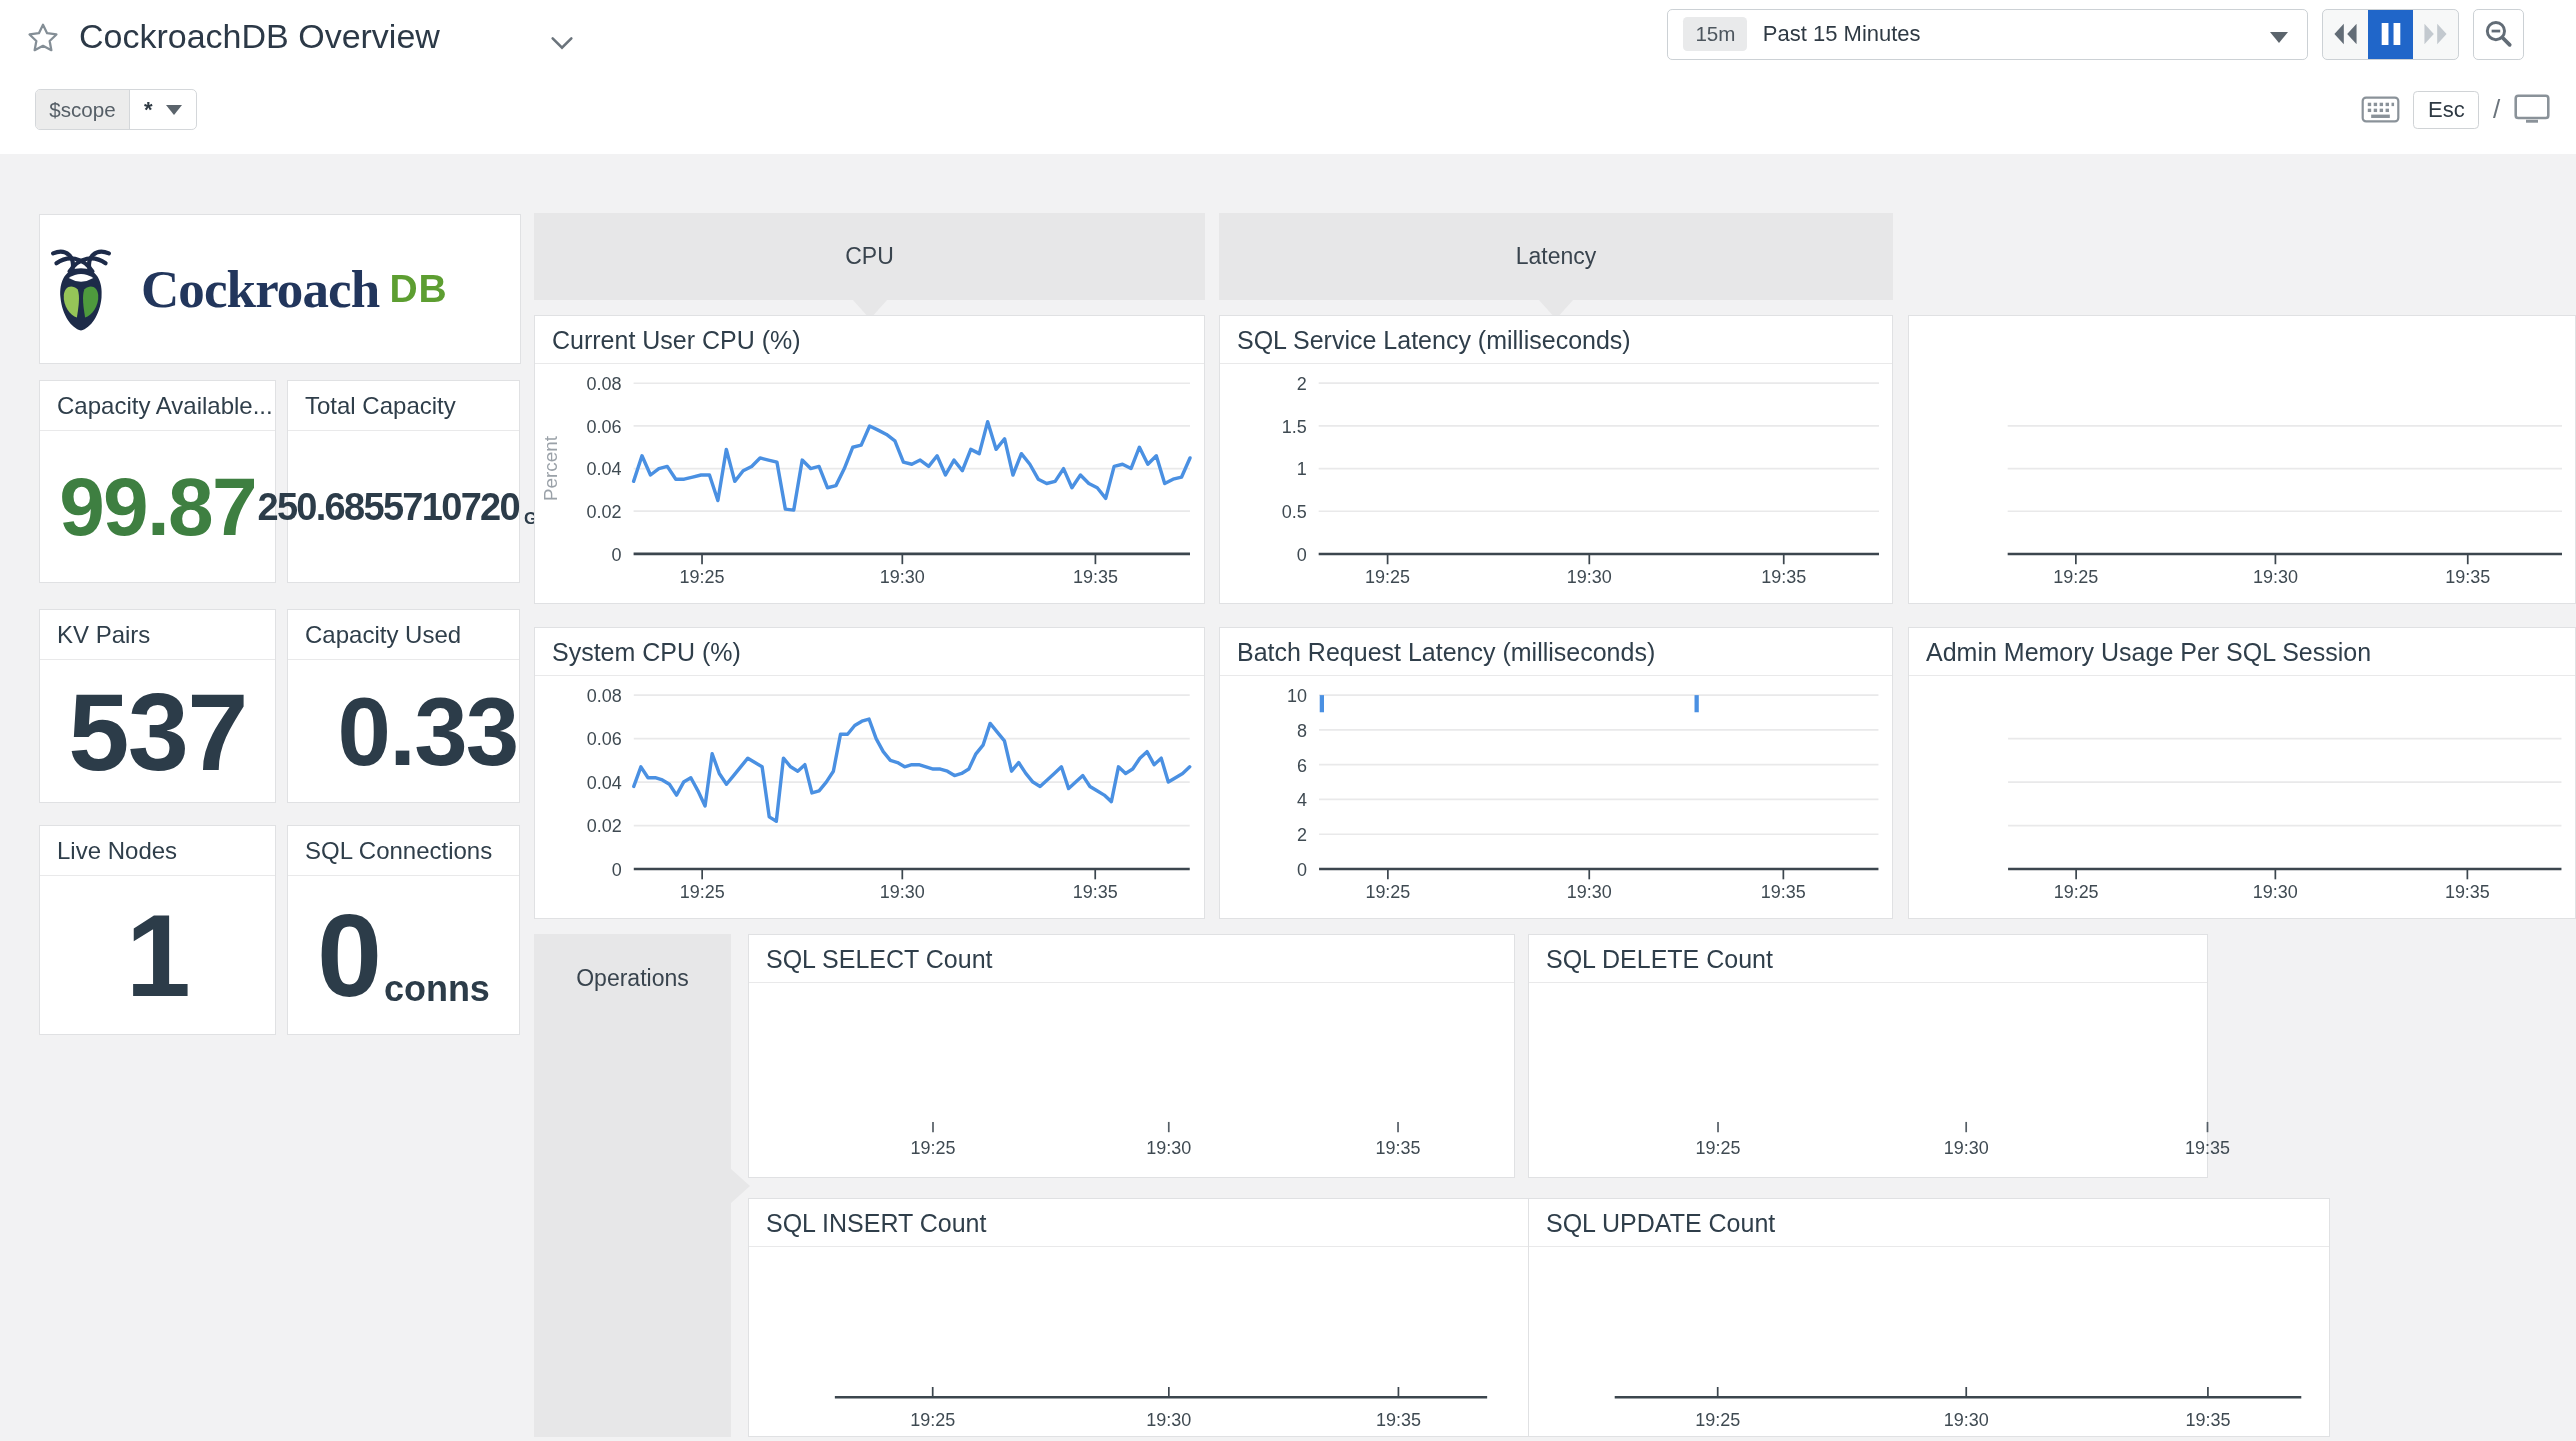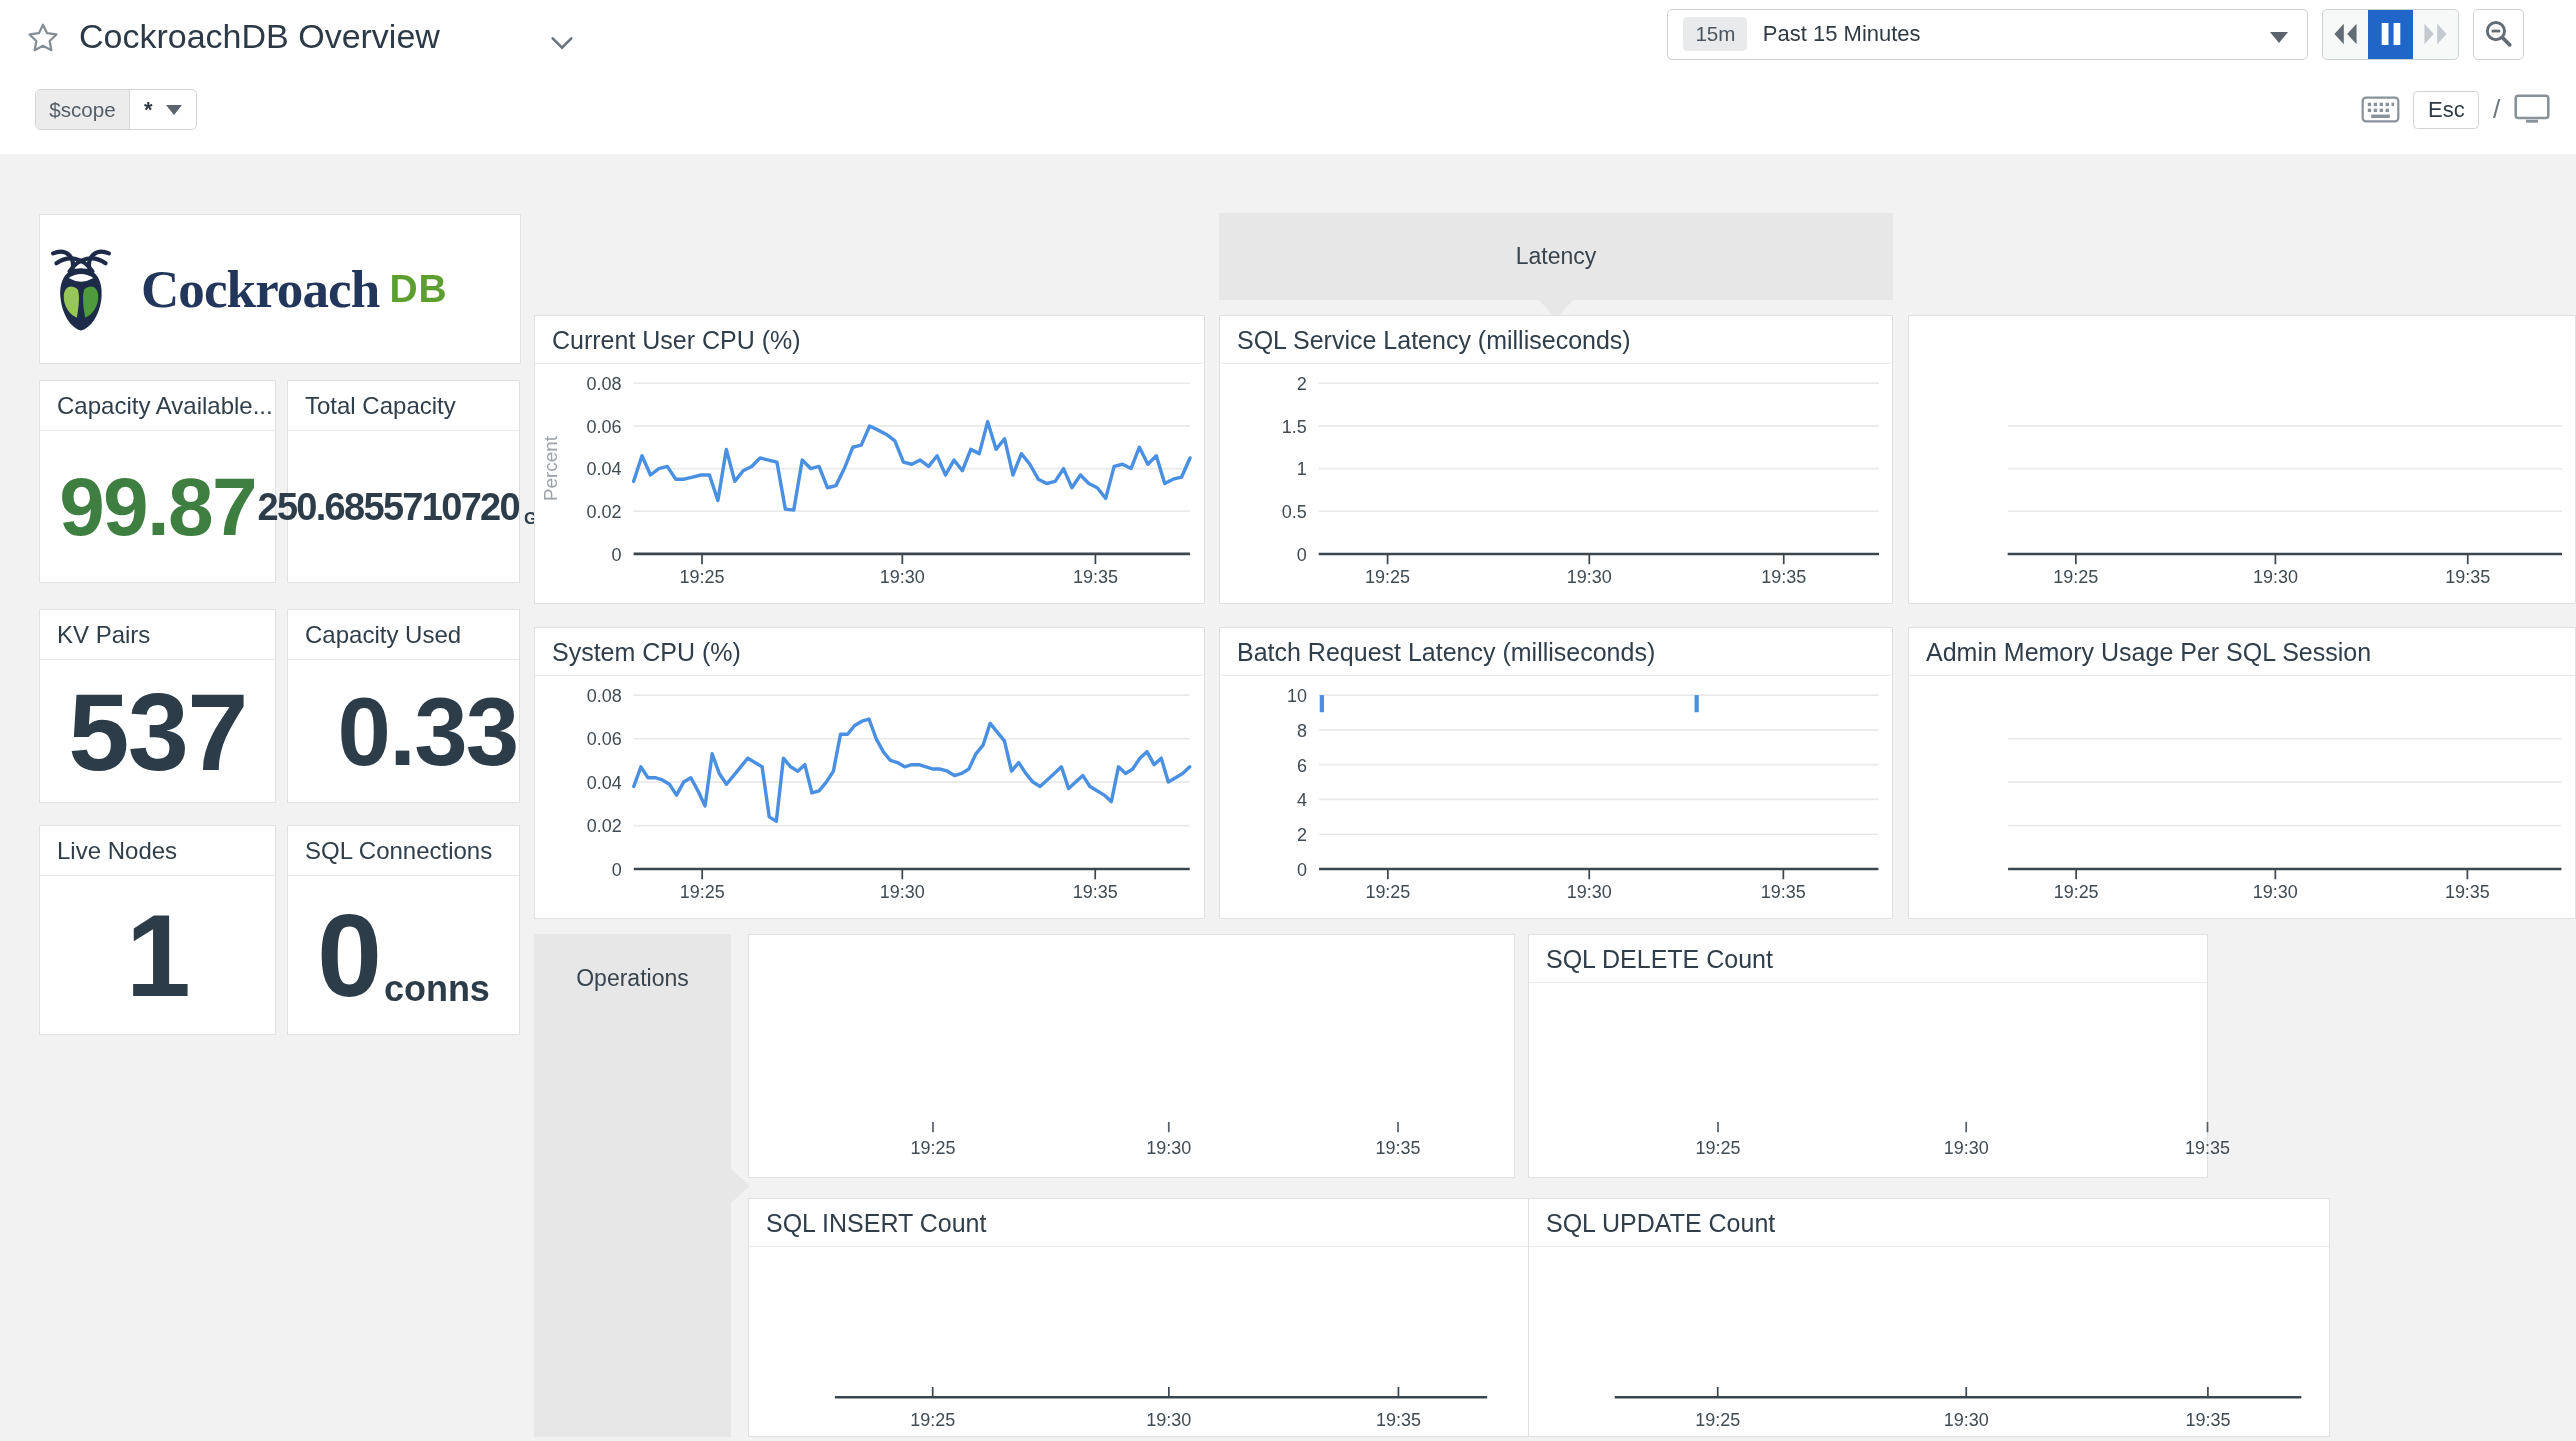--- a/index.html
+++ b/index.html
@@ -198,20 +198,23 @@
         <div class="card-body">
           <span class="qv-value" style="font-size: 117px;">1</span>
         </div>
       </div>
       <div class="panel" style="left:287px;top:671px;width:233px;height:210px;">
         <div class="card-title">SQL Connections</div>
         <div class="card-body">
           <span class="qv-value" style="font-size: 117px;">0</span>
           <span class="qv-unit" style="font-size: 36px; margin: 0px 0px 24px 3.4px;">conns</span>
         </div>
+      </div>
+      <div class="group-header gh-horizontal" style="left:534px;top:59px;width:671px;height:87px;">
+        <div class="gh-label">CPU</div>
       </div>
       <div class="group-header gh-horizontal" style="left:1219px;top:59px;width:674px;height:87px;">
         <div class="gh-label">Latency</div>
       </div>
       <div class="group-header gh-vertical" style="left:534px;top:780px;width:197px;height:503px;">
         <div class="gh-label">Operations</div>
       </div>
       <div class="panel" style="left:534px;top:161px;width:671px;height:289px;">
         <div class="chart-title">Current User CPU (%)</div>
         <div class="plot-area"><svg width="667" height="236" viewBox="0 0 778 275">
@@ -326,20 +329,21 @@
             <line x1="115" y1="223" x2="761" y2="223" stroke="#3c464e" stroke-width="3"></line>
             <line x1="194.458" y1="223" x2="194.458" y2="235" stroke="#3c464e" stroke-width="2"></line>
             <text x="194.458" y="257" text-anchor="middle" font-size="21" fill="#3f4a52" font-family="Liberation Sans, sans-serif">19:25</text>
             <line x1="427.018" y1="223" x2="427.018" y2="235" stroke="#3c464e" stroke-width="2"></line>
             <text x="427.018" y="257" text-anchor="middle" font-size="21" fill="#3f4a52" font-family="Liberation Sans, sans-serif">19:30</text>
             <line x1="651.18" y1="223" x2="651.18" y2="235" stroke="#3c464e" stroke-width="2"></line>
             <text x="651.18" y="257" text-anchor="middle" font-size="21" fill="#3f4a52" font-family="Liberation Sans, sans-serif">19:35</text>
           </svg></div>
       </div>
       <div class="panel" style="left:748px;top:780px;width:767px;height:244px;">
+        <div class="chart-title">SQL SELECT Count</div>
         <div class="plot-area"><svg width="764" height="190" viewBox="0 0 891 222">
             <line x1="214.14999999999998" y1="160" x2="214.14999999999998" y2="172" stroke="#555e66" stroke-width="2"></line>
             <text x="214.14999999999998" y="198" text-anchor="middle" font-size="21" fill="#3f4a52" font-family="Liberation Sans, sans-serif">19:25</text>
             <line x1="489.632" y1="160" x2="489.632" y2="172" stroke="#555e66" stroke-width="2"></line>
             <text x="489.632" y="198" text-anchor="middle" font-size="21" fill="#3f4a52" font-family="Liberation Sans, sans-serif">19:30</text>
             <line x1="757.504" y1="160" x2="757.504" y2="172" stroke="#555e66" stroke-width="2"></line>
             <text x="757.504" y="198" text-anchor="middle" font-size="21" fill="#3f4a52" font-family="Liberation Sans, sans-serif">19:35</text>
           </svg></div>
       </div>
       <div class="panel" style="left:1528px;top:780px;width:680px;height:244px;">

